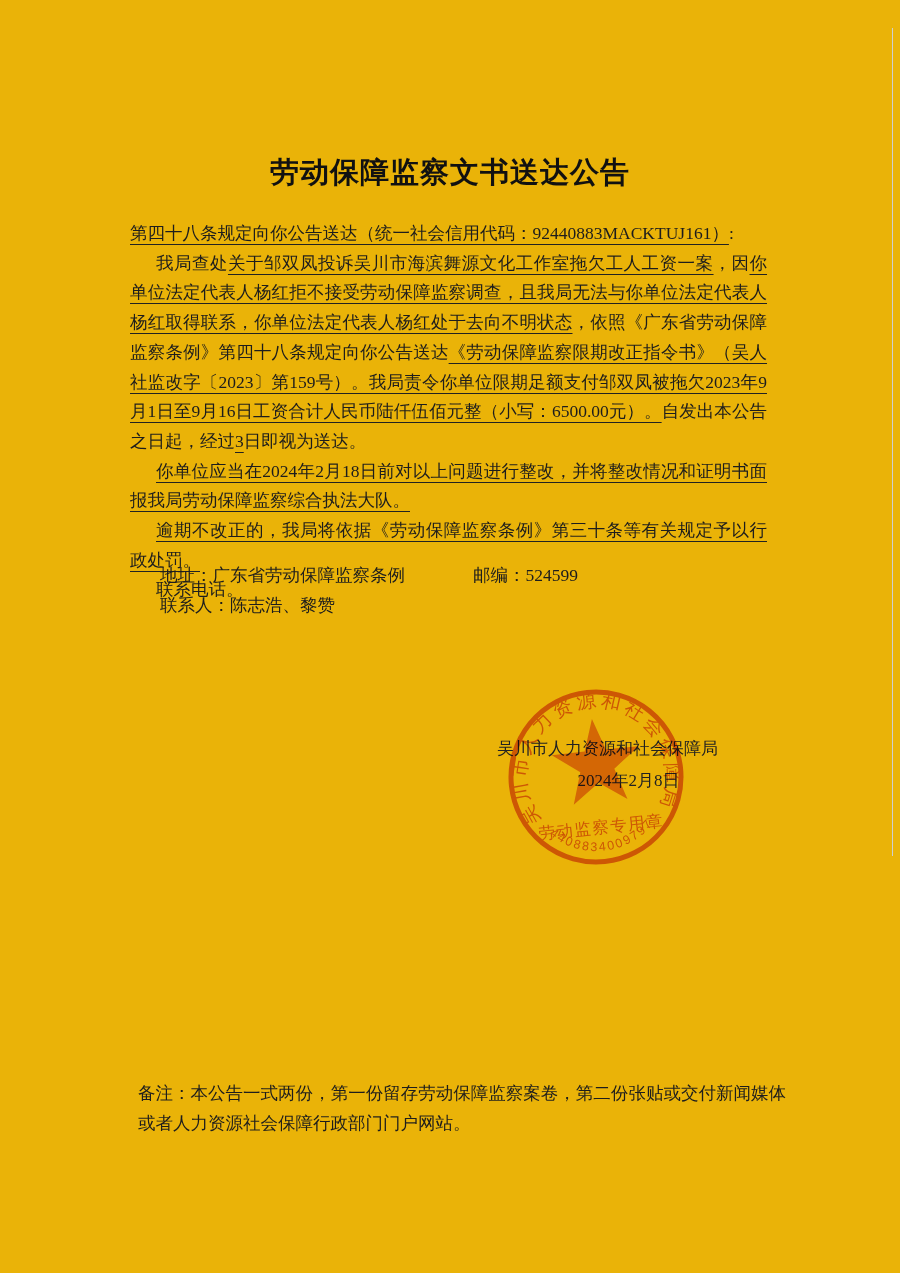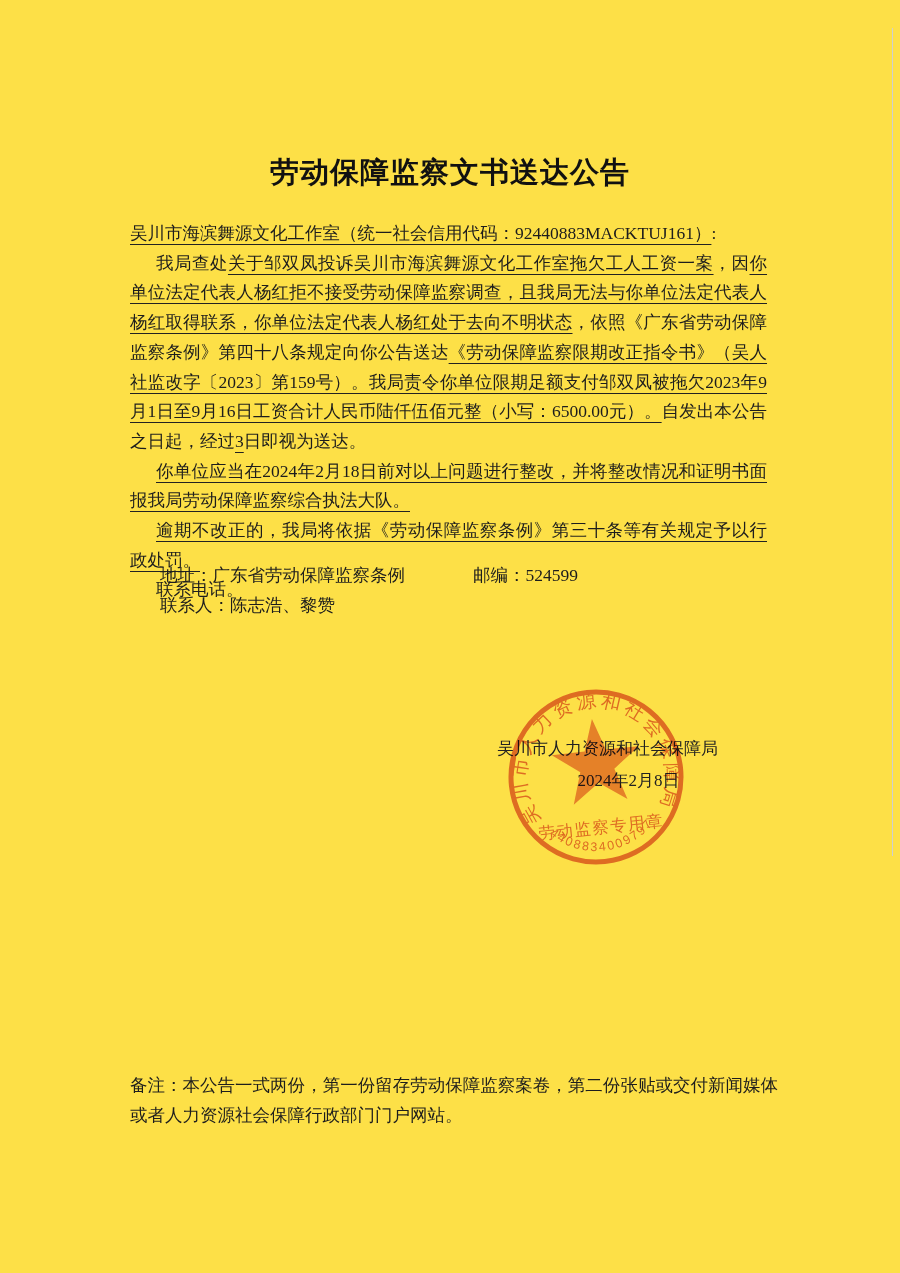--- a/index.html
+++ b/index.html
@@ -1,20 +1,20 @@
 <!DOCTYPE html>
 <html><head>
 <meta charset="utf-8">
 <style>
   html, body { margin: 0; padding: 0; background: #ffffff; }
   .page {
     position: relative;
     width: 900px;
     height: 1273px;
-    background: #fde047;
+    background: #eab308;
     font-family: "Liberation Serif", "DejaVu Serif", serif;
     color: #1d1d1d;
     overflow: hidden;
   }
   .scan-line {
     position: absolute;
     left: 892px;
     top: 28px;
     width: 1px;
     height: 828px;
@@ -81,34 +81,34 @@
     opacity: 0.92;
   }
   .note {
     position: absolute;
     left: 130px;
     top: 1071px;
     width: 648px;
     font-size: 17.5px;
     line-height: 29.5px;
     text-align: justify;
-    margin: 0;
+    margin: 8px;
   }
 </style>
 </head>
 <body>
 
 <div class="page">
 
   <div class="scan-line"></div>
 
   <h1 class="title">劳动保障监察文书送达公告</h1>
 
   <div class="body-text">
-    <p><span class="u">吴川市海滨舞源文化工作室（统一社会信用代码：92440883MACKTUJ161）</span><span>:</span></p>
+    <p><span class="u">第四十八条规定向你公告送达（统一社会信用代码：92440883MACKTUJ161）</span><span>:</span></p>
 
     <p class="para"><span>我局查处</span><span class="u">关于邹双凤投诉吴川市海滨舞源文化工作室拖欠工人工资一案</span><span>，因</span><span class="u">你单位法定代表人杨红拒不接受劳动保障监察调查，且我局无法与你单位法定代表人杨红取得联系，你单位法定代表人杨红处于去向不明状态</span><span>，依照《广东省劳动保障监察条例》第四十八条规定向你公告送达</span><span class="u">《劳动保障监察限期改正指令书》（吴人社监改字〔2023〕第159号）。我局责令你单位限期足额支付邹双凤被拖欠2023年9月1日至9月16日工资合计人民币陆仟伍佰元整（小写：6500.00元）。</span><span>自发出本公告之日起，经过</span><span class="u">3</span><span>日即视为送达。</span></p>
 
     <p class="para"><span class="u">你单位应当在2024年2月18日前对以上问题进行整改，并将整改情况和证明书面报我局劳动保障监察综合执法大队。</span></p>
 
     <p class="para"><span class="u">逾期不改正的，我局将依据《劳动保障监察条例》第三十条等有关规定予以行政处罚。</span></p>
 
     <p class="para">联系电话。</p>
   </div>
 

